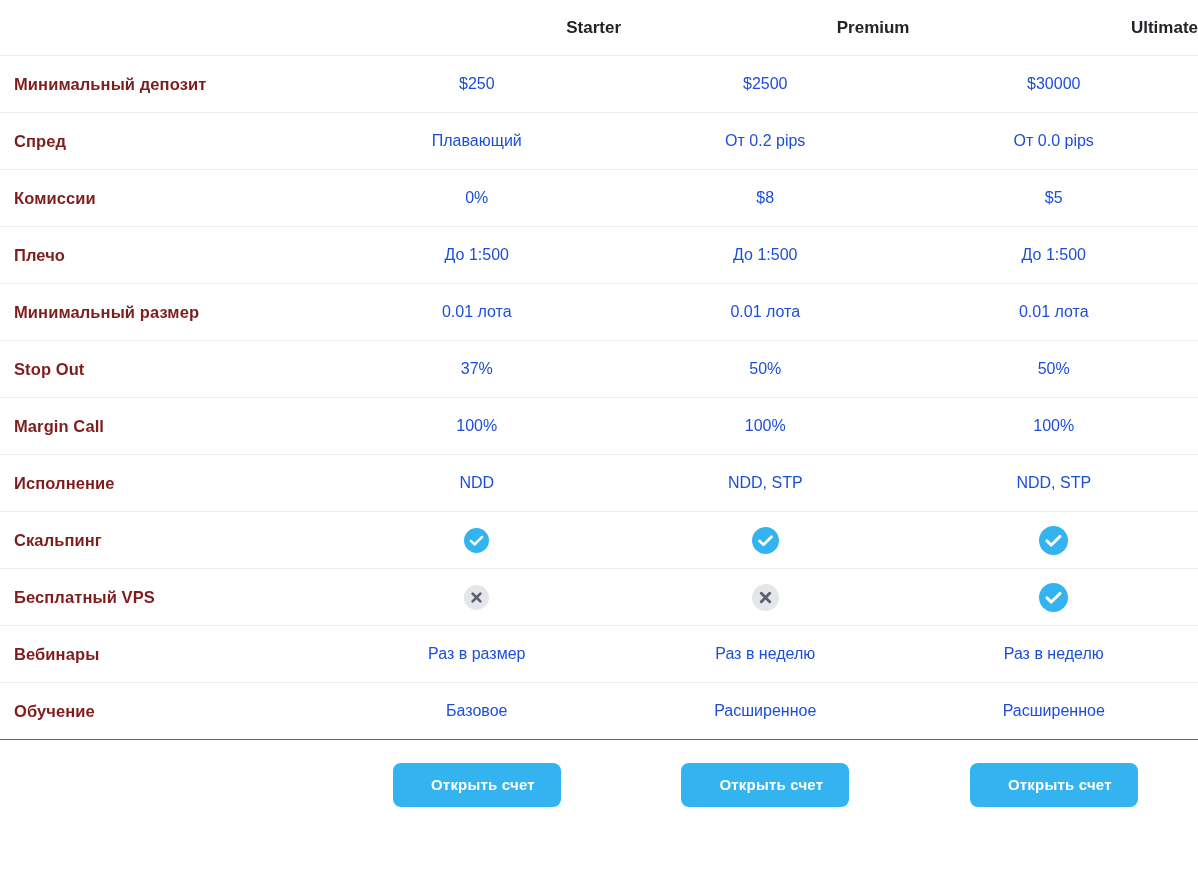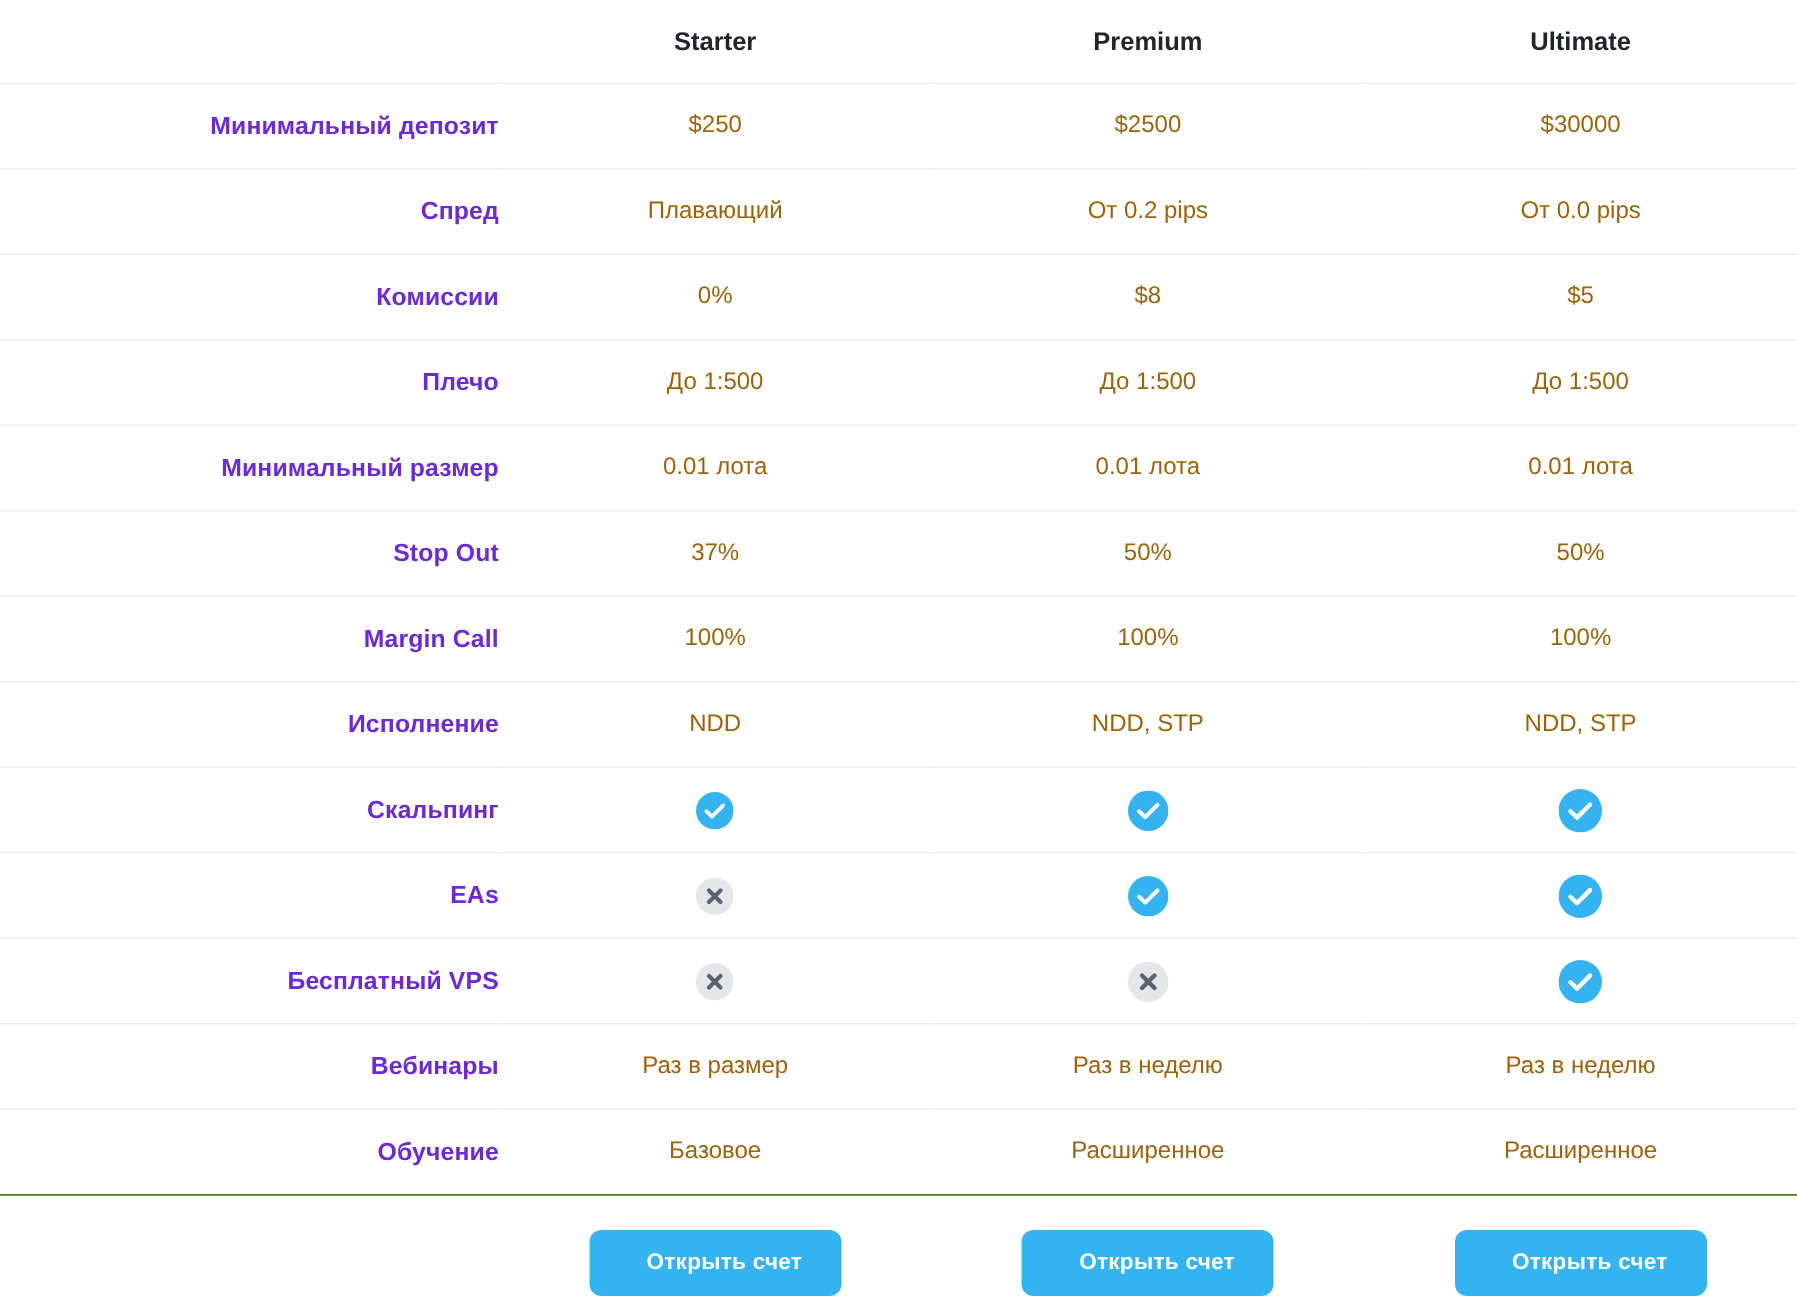--- a/index.html
+++ b/index.html
@@ -26,21 +26,21 @@
   .comparison-table col.plan-col     { width: 288px; }
 
   
   thead th {
     height: 55px;
     padding: 0;
     vertical-align: middle;
     font-size: 17px;
     font-weight: bold;
     color: #212529;
-    text-align: center;
+    text-align: right;
     border-bottom: 1px solid #eceef0;
     background: #ffffff;
   }
   thead th.feature-head {
     text-align: left;
     padding-left: 14px;
   }
 
   
   tbody td {
@@ -48,33 +48,33 @@
     padding: 0;
     vertical-align: middle;
     border-bottom: 1px solid #eceef0;
     background: #ffffff;
   }
   tbody tr:last-child td {
     border-bottom: 1px solid #4d7c0f;
   }
 
   td.feature-cell {
-    text-align: right;
-    padding-left: 29px;
+    text-align: left;
+    padding-left: 14px;
     font-size: 16.5px;
     font-weight: bold;
-    color: #6d28d9;
+    color: #7f1d1d;
     letter-spacing: 0.1px;
   }
 
   td.value-cell {
     text-align: center;
     font-size: 16px;
     font-weight: normal;
-    color: #a16207;
+    color: #1d4ed8;
   }
 
   
   .status-icon {
     display: inline-block;
     vertical-align: middle;
     line-height: 0;
   }
   .status-icon svg { display: block; }
 
@@ -184,35 +184,20 @@
         <td class="value-cell"><span class="status-icon"><svg width="27" height="27" viewBox="0 0 24 24">
               <circle cx="12" cy="12" r="12" fill="#34b3f1"></circle>
               <path d="M6.6 12.3 L10.2 15.8 L17.4 8.6" fill="none" stroke="#ffffff" stroke-width="2.4" stroke-linecap="round" stroke-linejoin="round"></path>
             </svg></span></td>
         <td class="value-cell"><span class="status-icon"><svg width="29" height="29" viewBox="0 0 24 24">
               <circle cx="12" cy="12" r="12" fill="#34b3f1"></circle>
               <path d="M6.6 12.3 L10.2 15.8 L17.4 8.6" fill="none" stroke="#ffffff" stroke-width="2.4" stroke-linecap="round" stroke-linejoin="round"></path>
             </svg></span></td>
       </tr>
       <tr class="table-row">
-        <td class="feature-cell">EAs</td>
-        <td class="value-cell"><span class="status-icon"><svg width="25" height="25" viewBox="0 0 24 24">
-              <circle cx="12" cy="12" r="12" fill="#e4e6ea"></circle>
-              <path d="M8.3 8.3 L15.7 15.7 M15.7 8.3 L8.3 15.7" fill="none" stroke="#5b616e" stroke-width="2.6" stroke-linecap="round"></path>
-            </svg></span></td>
-        <td class="value-cell"><span class="status-icon"><svg width="27" height="27" viewBox="0 0 24 24">
-              <circle cx="12" cy="12" r="12" fill="#34b3f1"></circle>
-              <path d="M6.6 12.3 L10.2 15.8 L17.4 8.6" fill="none" stroke="#ffffff" stroke-width="2.4" stroke-linecap="round" stroke-linejoin="round"></path>
-            </svg></span></td>
-        <td class="value-cell"><span class="status-icon"><svg width="29" height="29" viewBox="0 0 24 24">
-              <circle cx="12" cy="12" r="12" fill="#34b3f1"></circle>
-              <path d="M6.6 12.3 L10.2 15.8 L17.4 8.6" fill="none" stroke="#ffffff" stroke-width="2.4" stroke-linecap="round" stroke-linejoin="round"></path>
-            </svg></span></td>
-      </tr>
-      <tr class="table-row">
         <td class="feature-cell">Бесплатный VPS</td>
         <td class="value-cell"><span class="status-icon"><svg width="25" height="25" viewBox="0 0 24 24">
               <circle cx="12" cy="12" r="12" fill="#e4e6ea"></circle>
               <path d="M8.3 8.3 L15.7 15.7 M15.7 8.3 L8.3 15.7" fill="none" stroke="#5b616e" stroke-width="2.6" stroke-linecap="round"></path>
             </svg></span></td>
         <td class="value-cell"><span class="status-icon"><svg width="27" height="27" viewBox="0 0 24 24">
               <circle cx="12" cy="12" r="12" fill="#e4e6ea"></circle>
               <path d="M8.3 8.3 L15.7 15.7 M15.7 8.3 L8.3 15.7" fill="none" stroke="#5b616e" stroke-width="2.6" stroke-linecap="round"></path>
             </svg></span></td>
         <td class="value-cell"><span class="status-icon"><svg width="29" height="29" viewBox="0 0 24 24">

